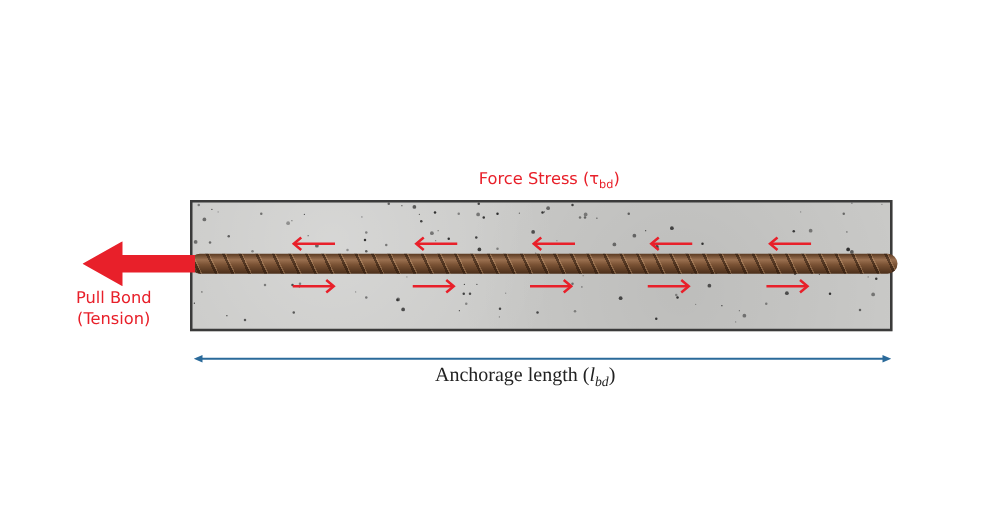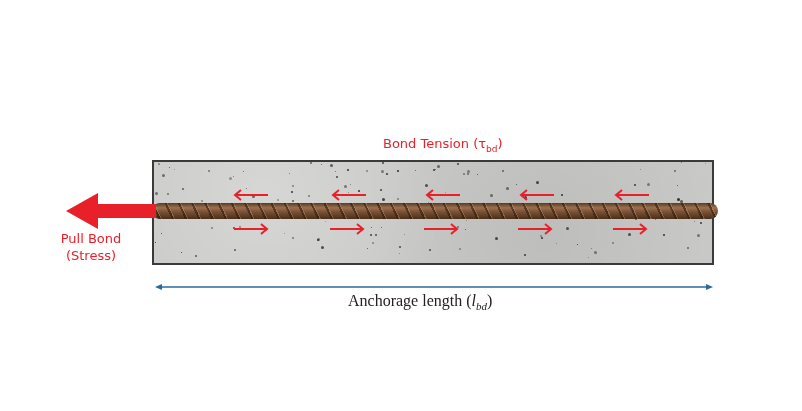--- a/index.html
+++ b/index.html
@@ -172,24 +172,24 @@
   </div>
 
 <div class="rebar"></div>
 
 <svg class="pull-arrow" width="90" height="36" viewBox="0 0 90 36">
   <polygon points="0,18 32,0 32,11 90,11 90,25 32,25 32,36" fill="#e8202a"></polygon>
 </svg>
 
 <div class="label-red pull-label">
   <div>Pull Bond</div>
-  <div>(Stress)</div>
+  <div>(Tension)</div>
 </div>
 
-<div class="label-red bond-label"><span>Bond Tension (τ</span><sub>bd</sub><span>)</span></div>
+<div class="label-red bond-label"><span>Force Stress (τ</span><sub>bd</sub><span>)</span></div>
 
 <svg class="stress-arrow" style="left:232px;top:189px" width="36" height="12" viewBox="0 0 36 12">
     <line x1="4" y1="6" x2="36" y2="6" stroke="#e8202a" stroke-width="2"></line>
     <polyline points="9,1 3,6 9,11" fill="none" stroke="#e8202a" stroke-width="2"></polyline>
   </svg>
 <svg class="stress-arrow" style="left:330px;top:189px" width="36" height="12" viewBox="0 0 36 12">
     <line x1="4" y1="6" x2="36" y2="6" stroke="#e8202a" stroke-width="2"></line>
     <polyline points="9,1 3,6 9,11" fill="none" stroke="#e8202a" stroke-width="2"></polyline>
   </svg>
 <svg class="stress-arrow" style="left:424px;top:189px" width="36" height="12" viewBox="0 0 36 12">

